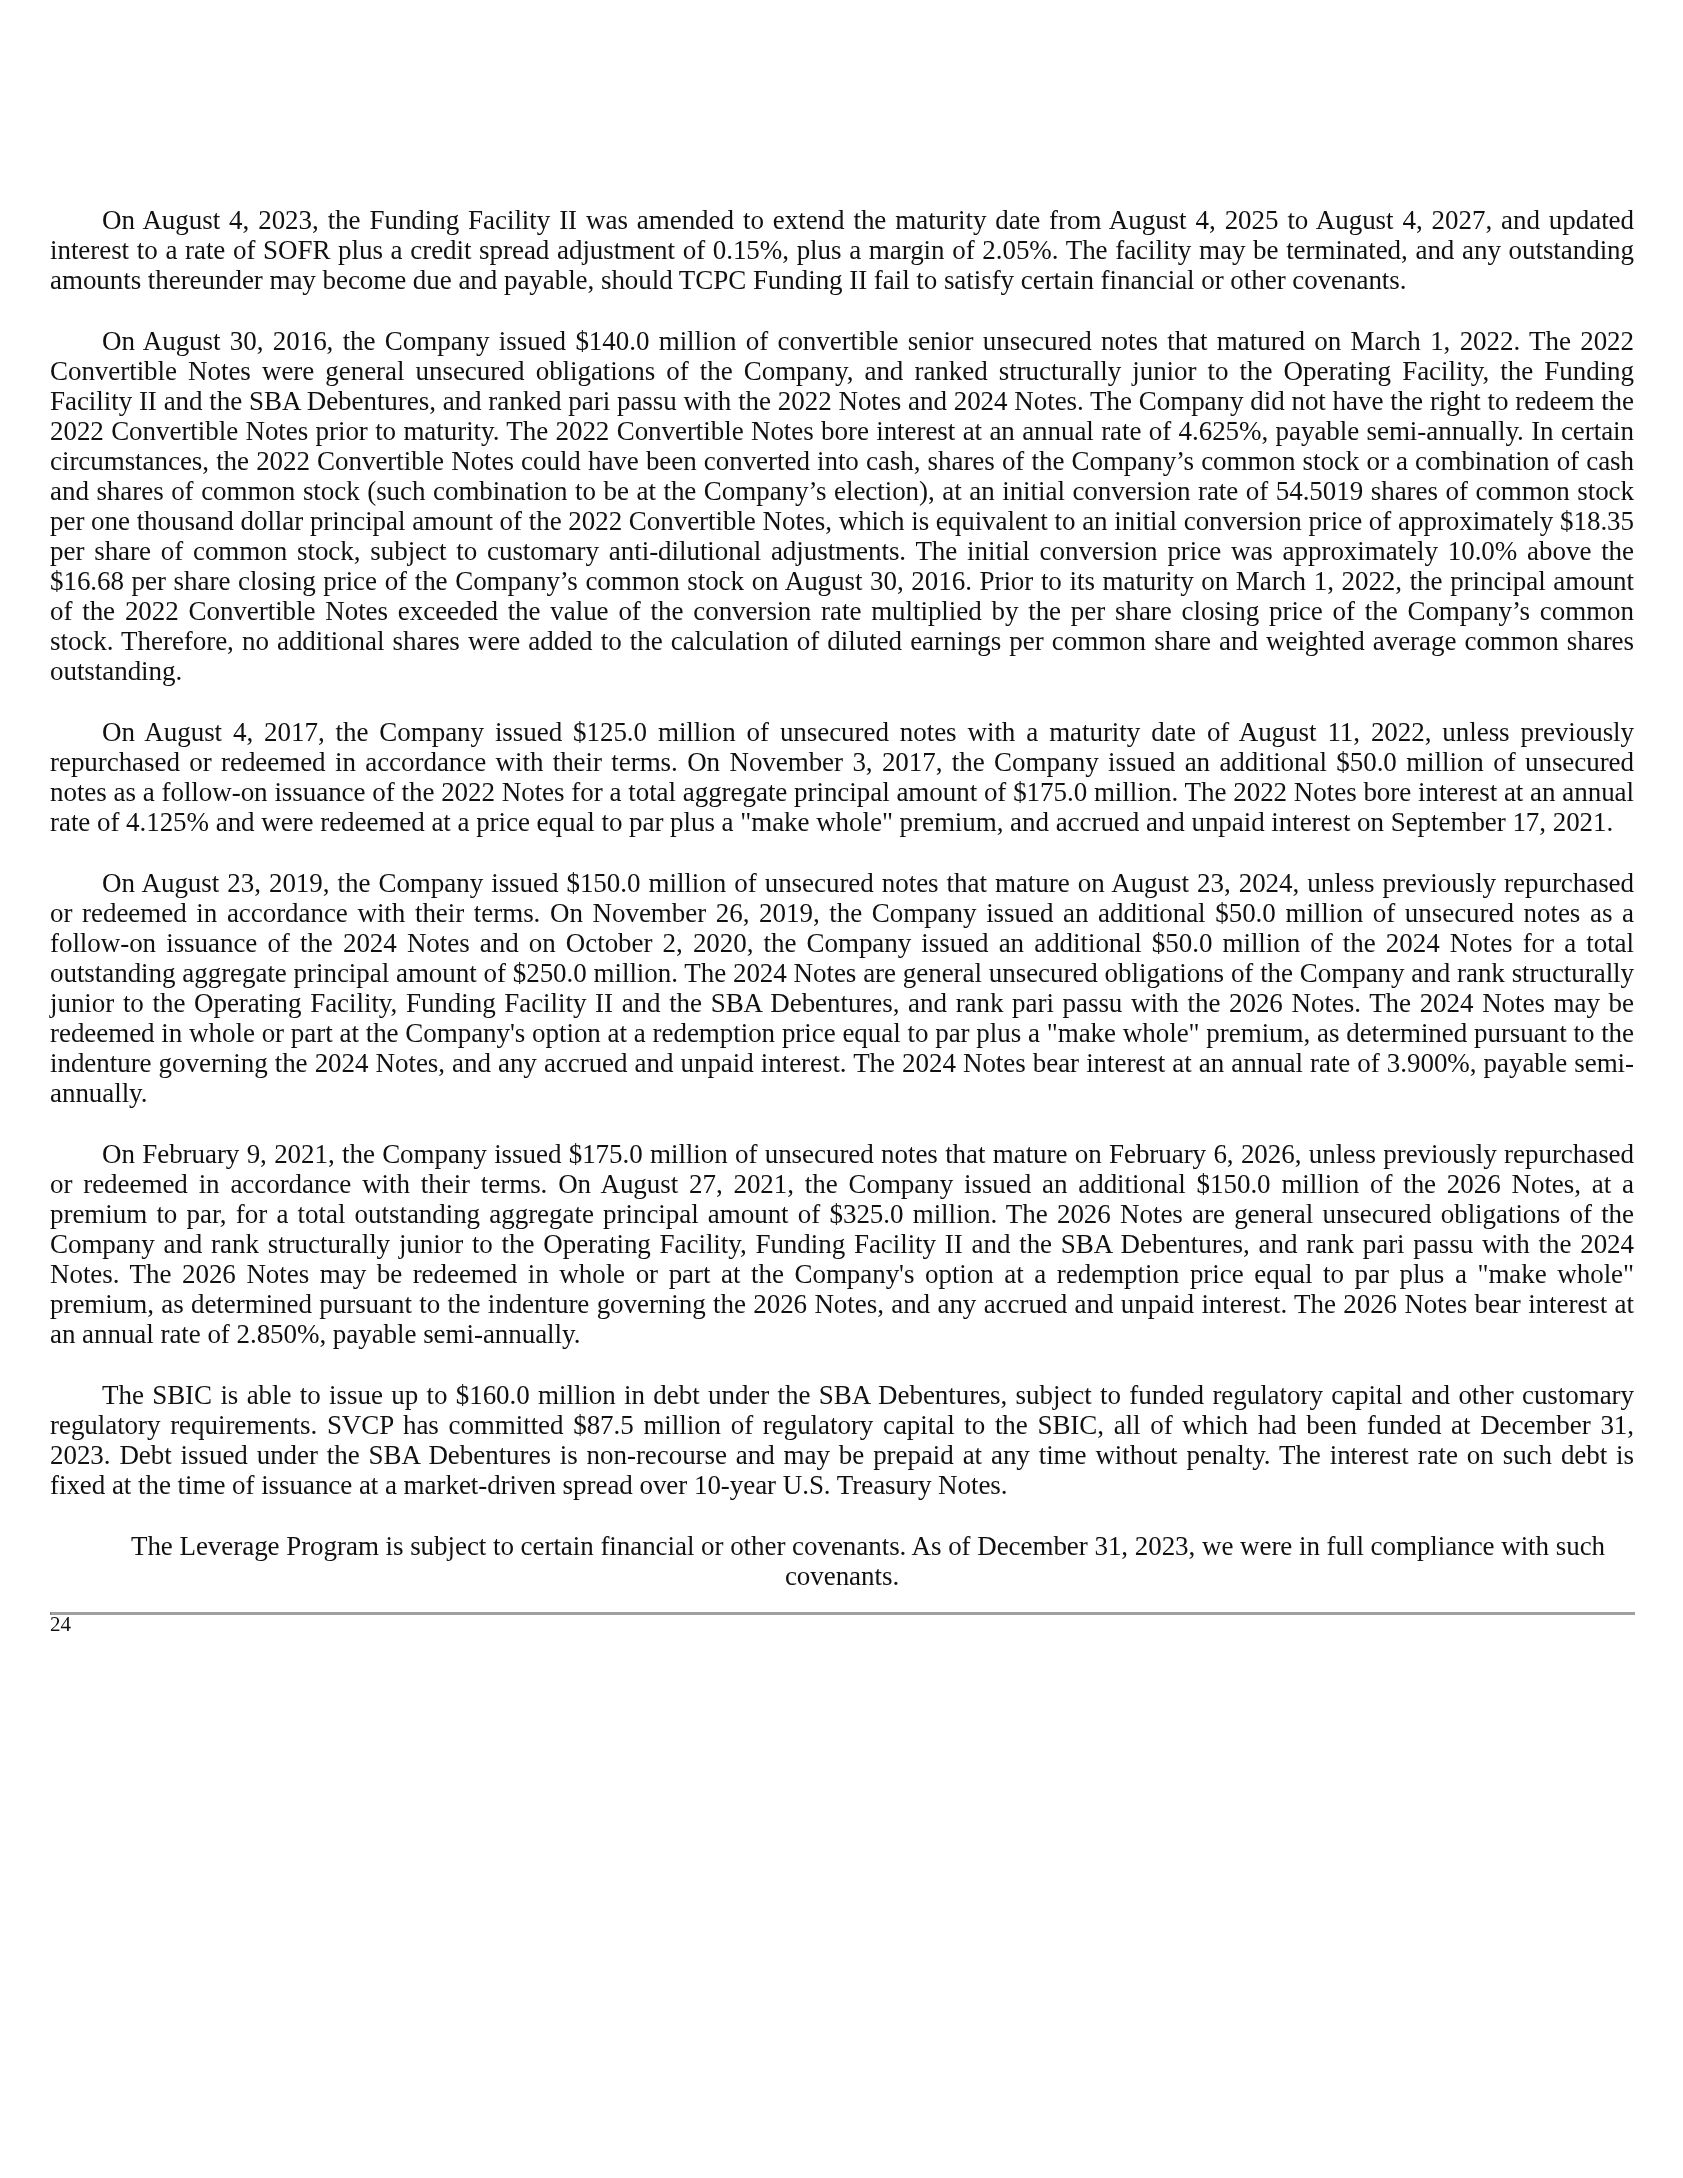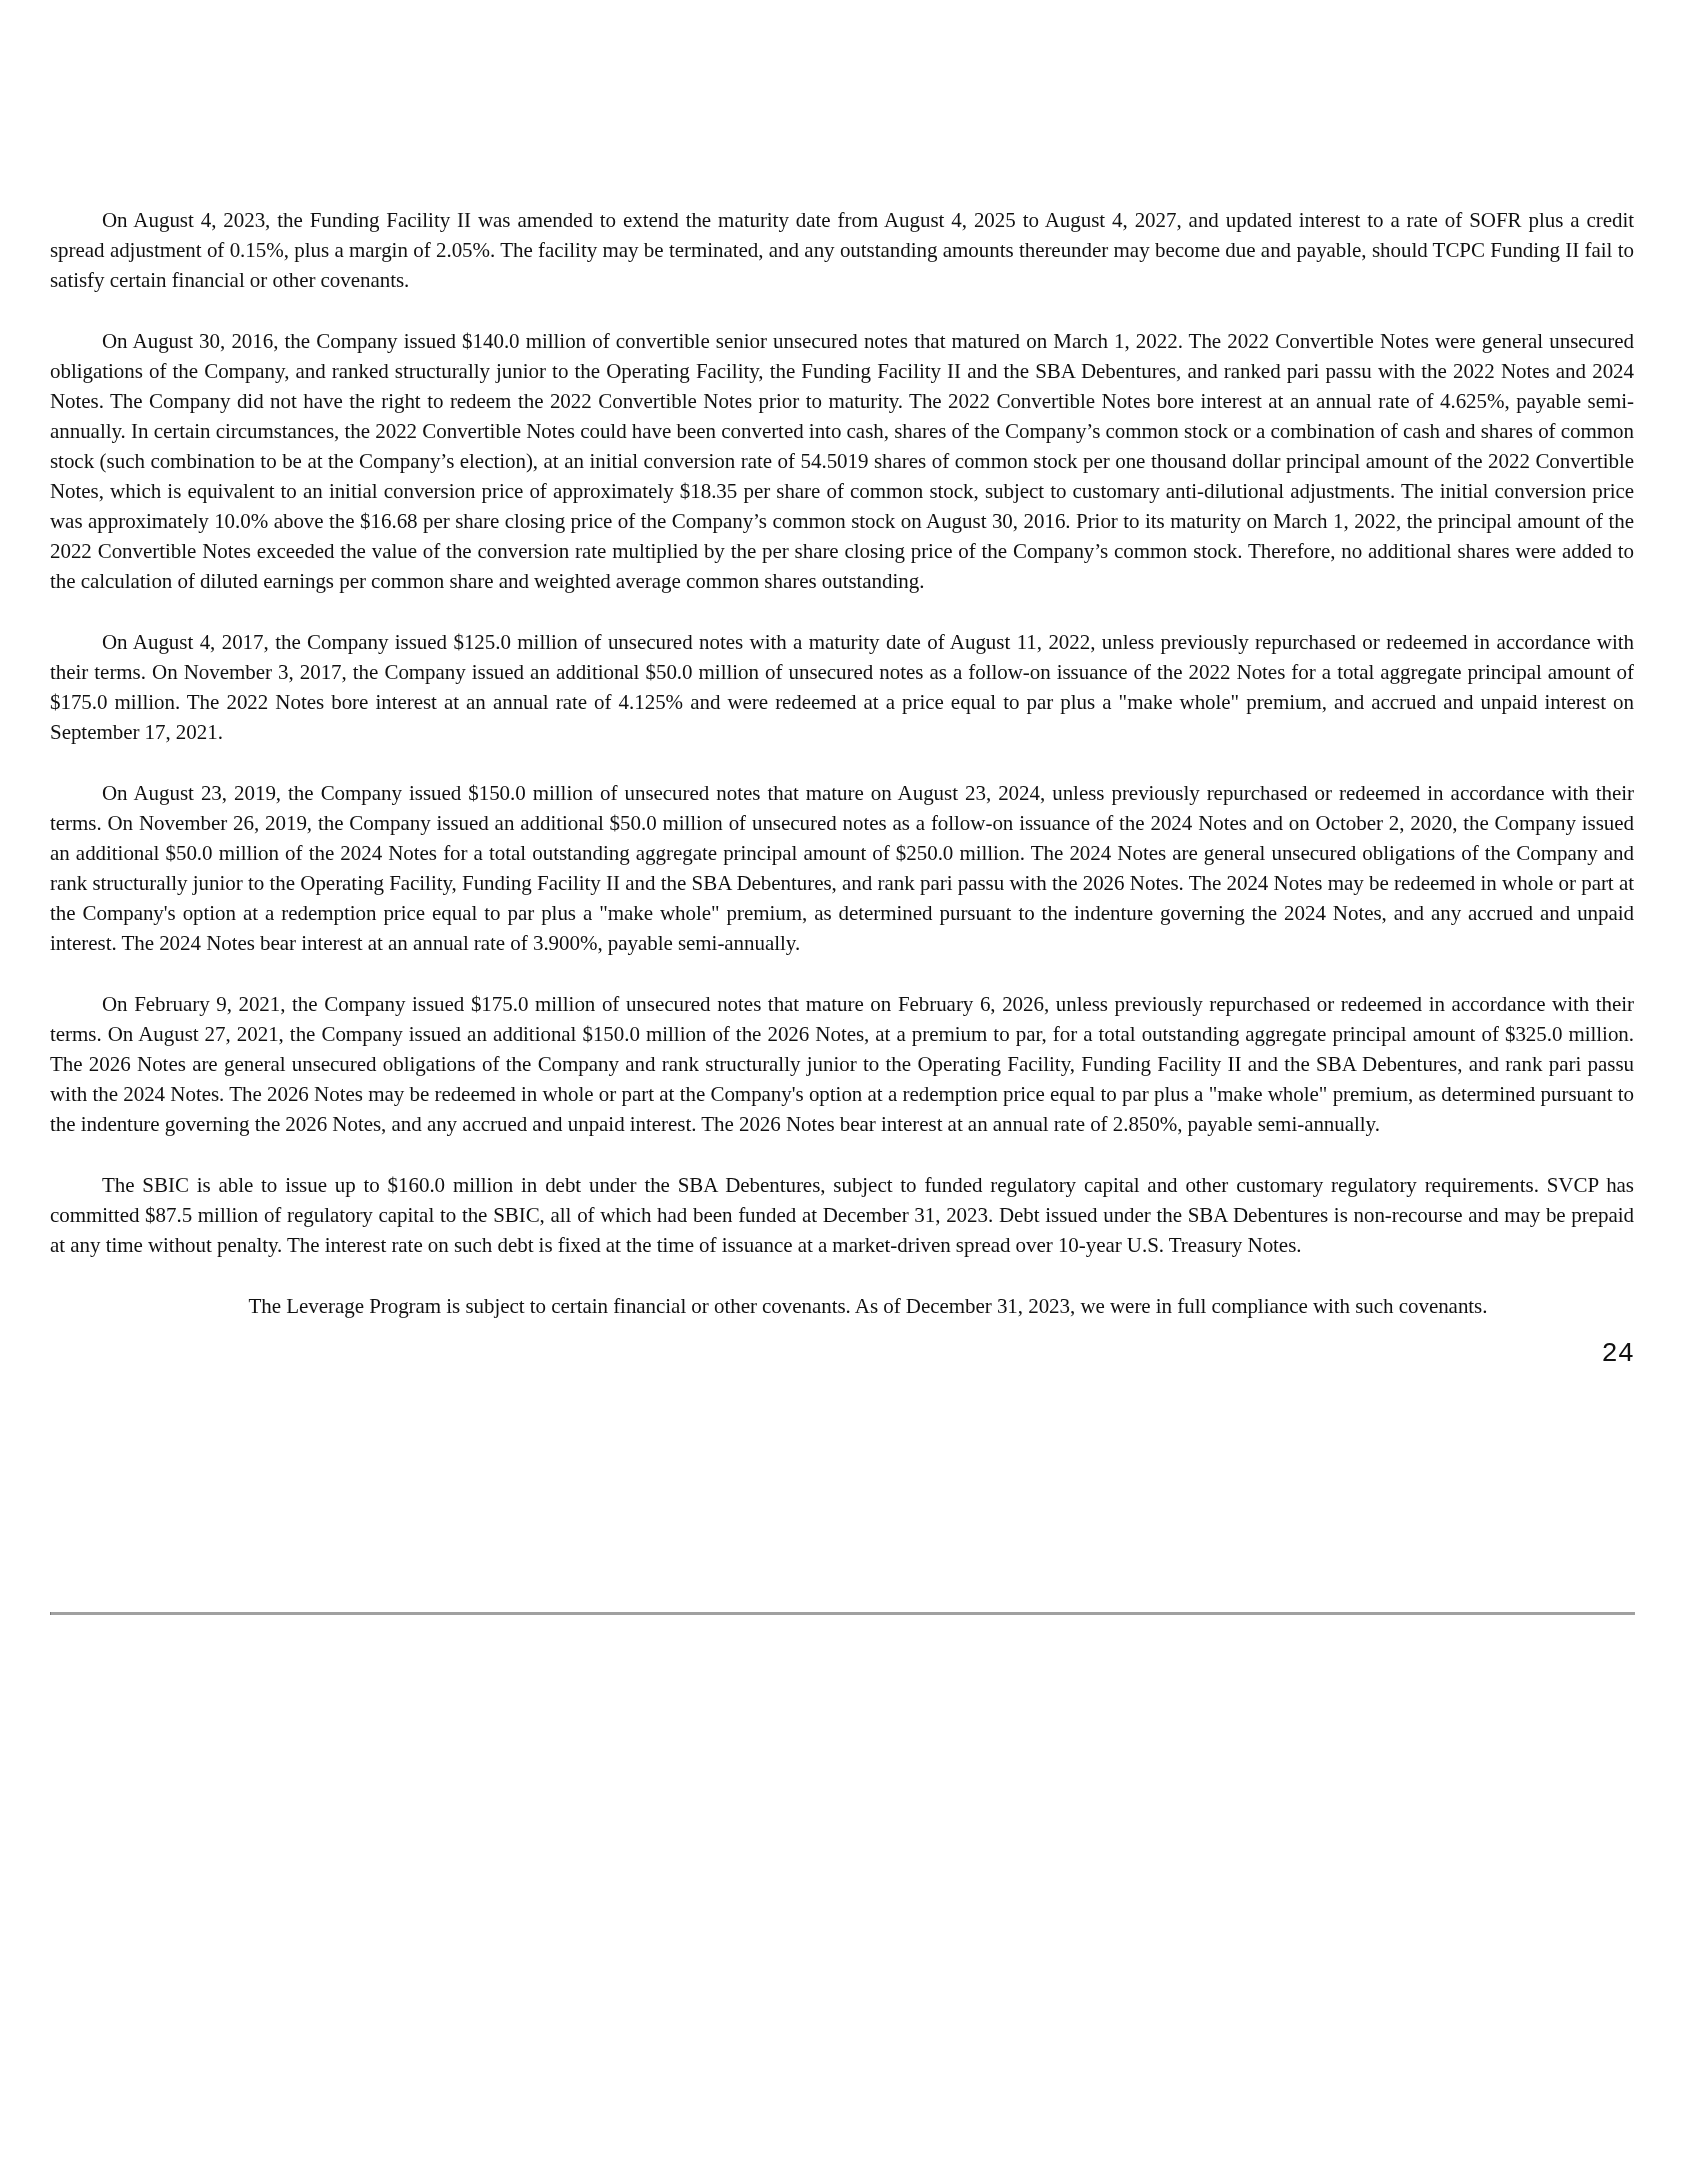--- a/index.html
+++ b/index.html
@@ -16,36 +16,35 @@
       color: #111111;
     }
     .page {
       position: absolute;
       left: 50px;
       top: 205px;
       width: 1584px;
     }
     .para {
       margin: 0 0 31px 0;
-      font-size: 21px;
+      font-size: 27px;
       line-height: 30px;
       text-align: justify;
       text-indent: 52px;
       letter-spacing: -0.05px;
     }
     .para.last {
       text-align: center;
       margin-bottom: 18px;
     }
     .page-number {
-      text-align: right;
-      font-size: 27px;
+      text-align: left;
+      font-size: 21px;
       line-height: 30px;
       margin: 0;
-      font-family: Liberation Mono, monospace;
     }
     .rule {
       position: absolute;
       left: 50px;
       top: 1612px;
       width: 1584px;
       height: 3px;
       background: #a0a0a0;
       border-left: 1px solid #7a7a7a;
     }

